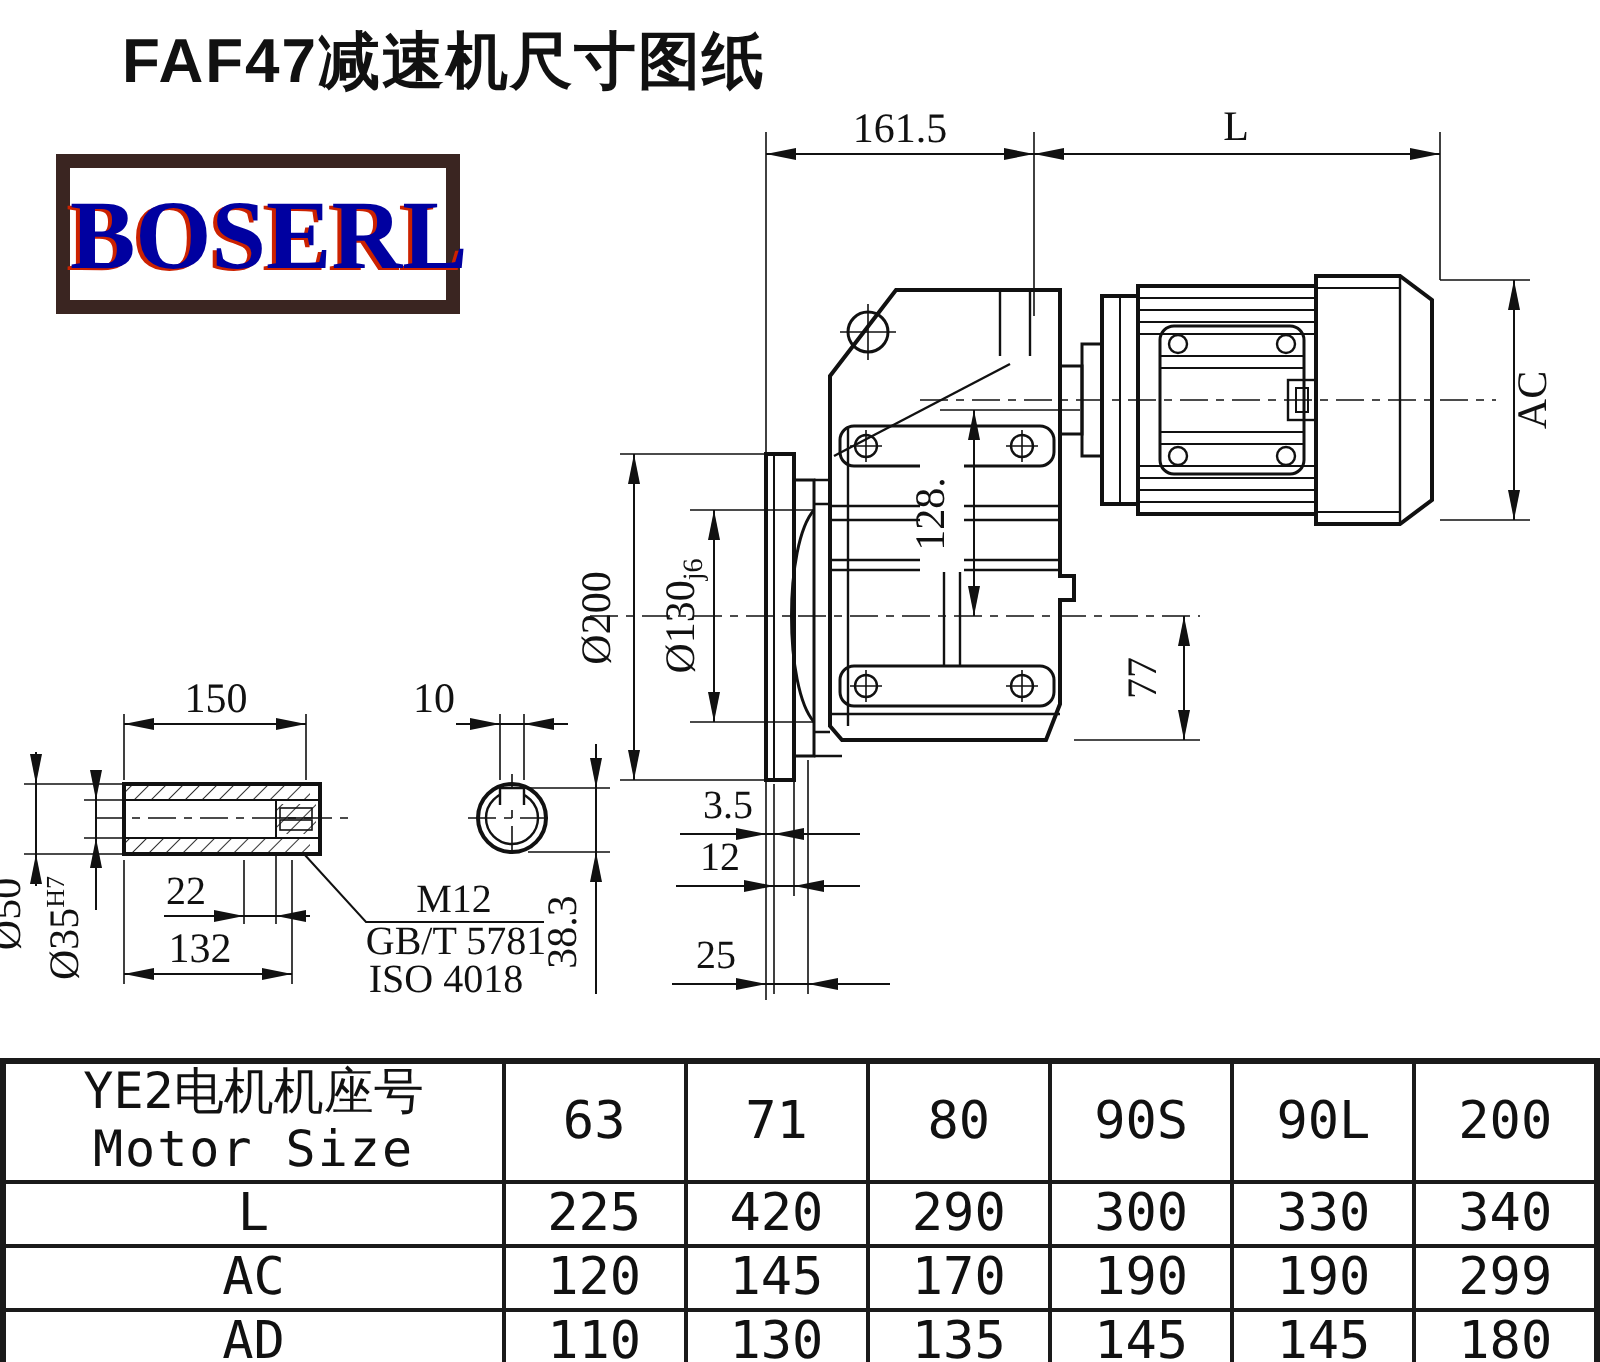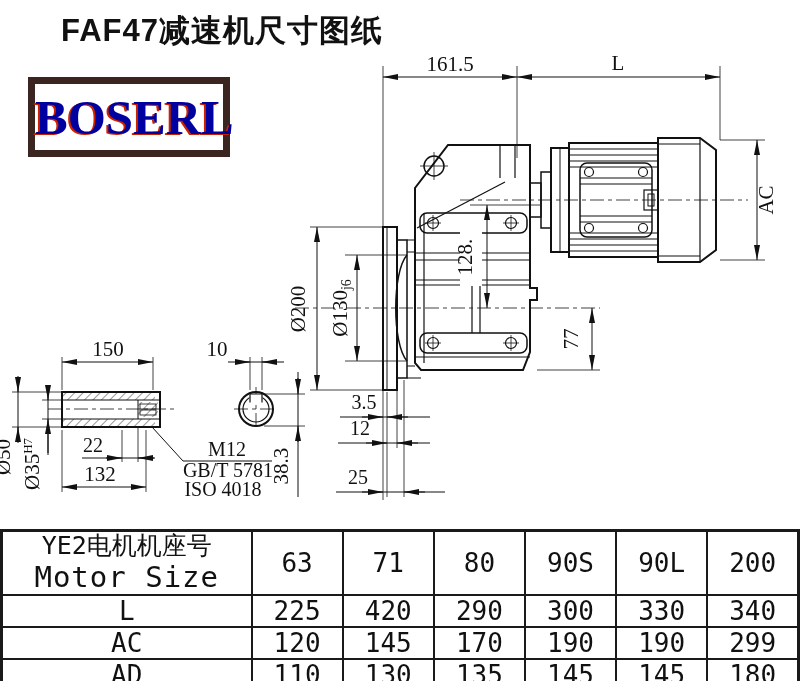--- a/index.html
+++ b/index.html
@@ -15,21 +15,21 @@
   #drawing-svg{position:absolute;left:0;top:0;width:800px;height:505px;}
   text.dim{font-family:"Liberation Serif",serif;font-size:21px;fill:#111;}
   text.dim-sm{font-family:"Liberation Serif",serif;font-size:20px;fill:#111;}
   #spec-table{position:absolute;left:0;top:505px;width:800px;height:132px;
               border-collapse:collapse;table-layout:fixed;background:#fff;margin-top:24px;}
   #spec-table td{border:2px solid #1a1a1a;text-align:center;vertical-align:middle;
                  font-family:"DejaVu Sans Mono",monospace;font-size:26px;color:#111;
                  padding:0;overflow:hidden;}
   #spec-table{border:3px solid #1a1a1a;}
   .hdr-cn{font-size:25px;line-height:1.15;}
-  .hdr-en{font-size:29px;line-height:1.15;letter-spacing:1px;}
+  .hdr-en{font-size:25px;line-height:1.15;letter-spacing:1px;}
 </style>
 </head>
 <body>
 
 <div id="stage">
 
   <svg id="drawing-svg" viewBox="0 0 800 505" xmlns="http://www.w3.org/2000/svg">
     <defs>
       <pattern id="hatch" width="6" height="6" patternUnits="userSpaceOnUse" patternTransform="rotate(45)">
         <line x1="0" y1="0" x2="0" y2="6" stroke="#333" stroke-width="1"></line>

